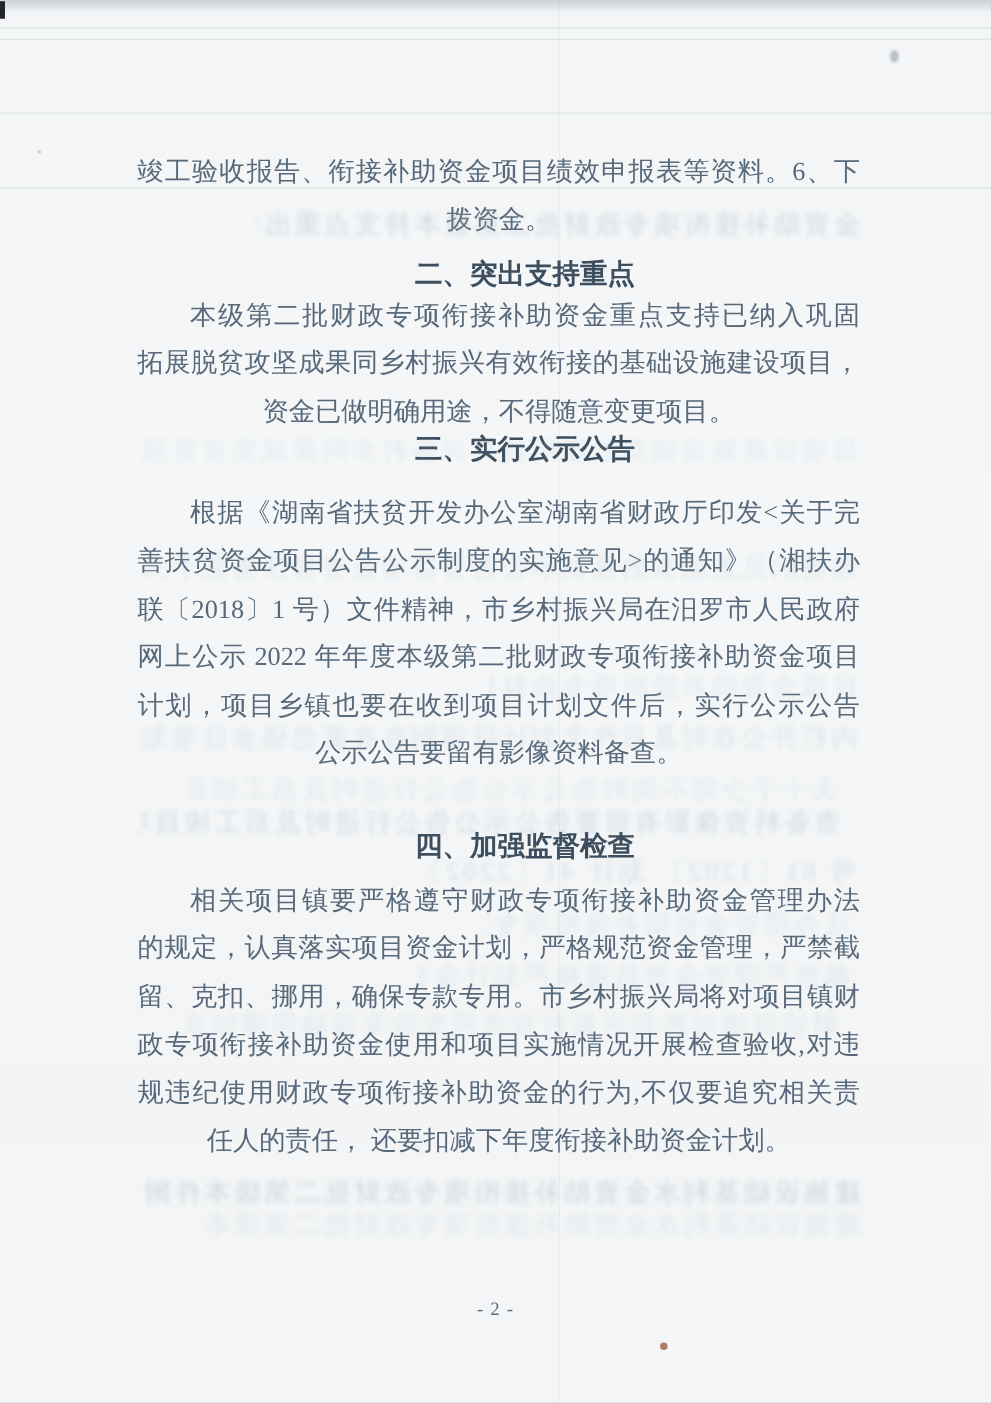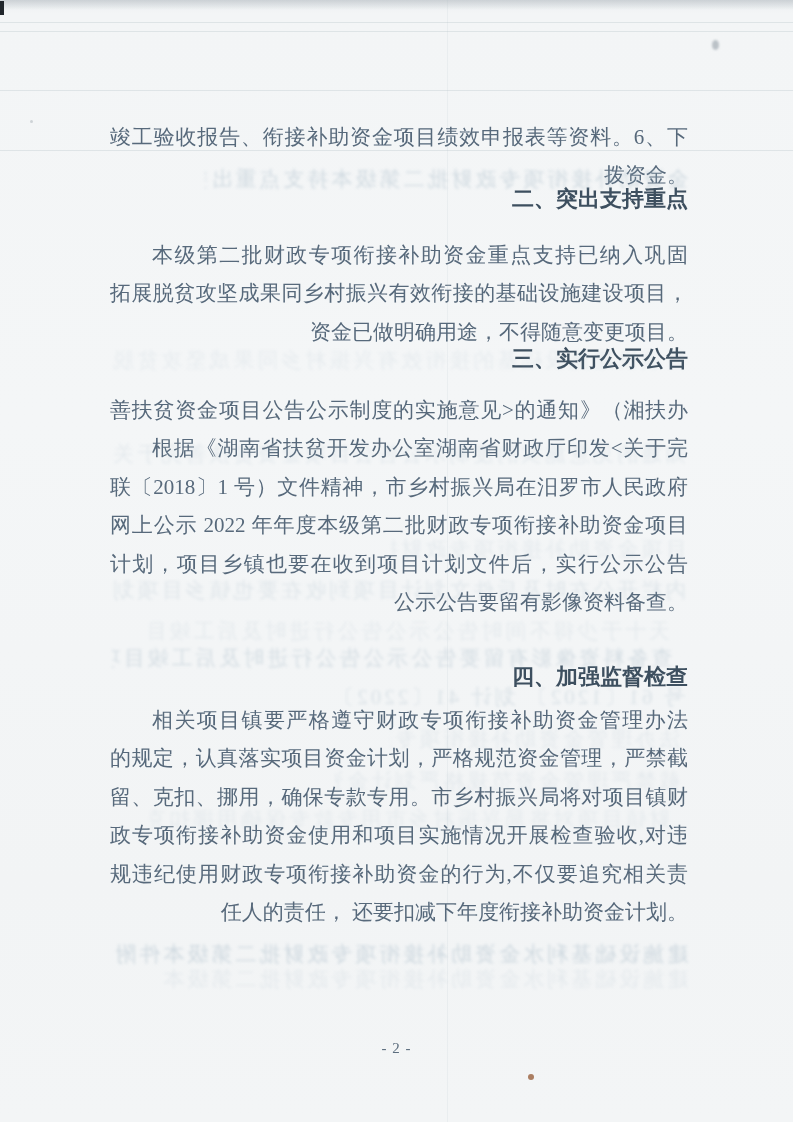--- a/index.html
+++ b/index.html
@@ -25,21 +25,21 @@
     filter:blur(1.6px);
     color:#9db2c1;
     font-size:21px;line-height:26px;letter-spacing:3px;
     white-space:nowrap;
     font-family:"Liberation Serif",serif;
     pointer-events:none;
   }
   
   .text-block{position:absolute;left:110px;top:0;width:578px;height:1122px;}
   .para{position:absolute;left:0;width:578px;color:#57697b;font-size:21px;}
-  .para .line{height:38.4px;line-height:38.4px;text-align:right;}
+  .para .line{height:38.4px;line-height:38.4px;text-align:center;}
   .para .line.fill{text-align:justify;text-align-last:justify;}
   .para .line.indent{padding-left:42px;}
   .para.heading .line{
     font-family:"Liberation Sans",sans-serif;
     font-weight:700;font-size:22px;color:#3d4f5f;
   }
   .page-number{
     position:absolute;left:0;top:1038px;width:793px;height:20px;
     text-align:center;font-size:15px;line-height:20px;
     color:#5c6d7e;letter-spacing:1px;
@@ -53,34 +53,34 @@
 
   <div class="top-shade"></div>
   <div class="corner-tick"></div>
   <div class="vstreak" style="left:447px"></div>
 
   <div class="text-block" id="text-block">
       <div class="para body" style="top: 118px;">
         <div class="line fill">竣工验收报告、衔接补助资金项目绩效申报表等资料。6、下</div>
         <div class="line">拨资金。</div>
       </div>
-      <div class="para heading" style="top: 180px;">
+      <div class="para heading" style="top: 200px;">
         <div class="line indent">二、突出支持重点</div>
       </div>
-      <div class="para body" style="top: 236px;">
+      <div class="para body" style="top: 236px; font-family: Liberation Mono, monospace;">
         <div class="line indent fill">本级第二批财政专项衔接补助资金重点支持已纳入巩固</div>
         <div class="line fill">拓展脱贫攻坚成果同乡村振兴有效衔接的基础设施建设项目，</div>
         <div class="line">资金已做明确用途，不得随意变更项目。</div>
       </div>
       <div class="para heading" style="top: 340px;">
         <div class="line indent">三、实行公示公告</div>
       </div>
       <div class="para body" style="top: 391px;">
+        <div class="line indent fill">根据《湖南省扶贫开发办公室湖南省财政厅印发&lt;关于完</div>
         <div class="line fill">善扶贫资金项目公告公示制度的实施意见&gt;的通知》（湘扶办</div>
-        <div class="line indent fill">根据《湖南省扶贫开发办公室湖南省财政厅印发&lt;关于完</div>
         <div class="line fill">联〔2018〕1 号）文件精神，市乡村振兴局在汨罗市人民政府</div>
         <div class="line fill">网上公示 2022 年年度本级第二批财政专项衔接补助资金项目</div>
         <div class="line fill">计划，项目乡镇也要在收到项目计划文件后，实行公示公告</div>
         <div class="line">公示公告要留有影像资料备查。</div>
       </div>
       <div class="para heading" style="top: 658px;">
         <div class="line indent">四、加强监督检查</div>
       </div>
       <div class="para body" style="top: 701px;">
         <div class="line indent fill">相关项目镇要严格遵守财政专项衔接补助资金管理办法</div>

